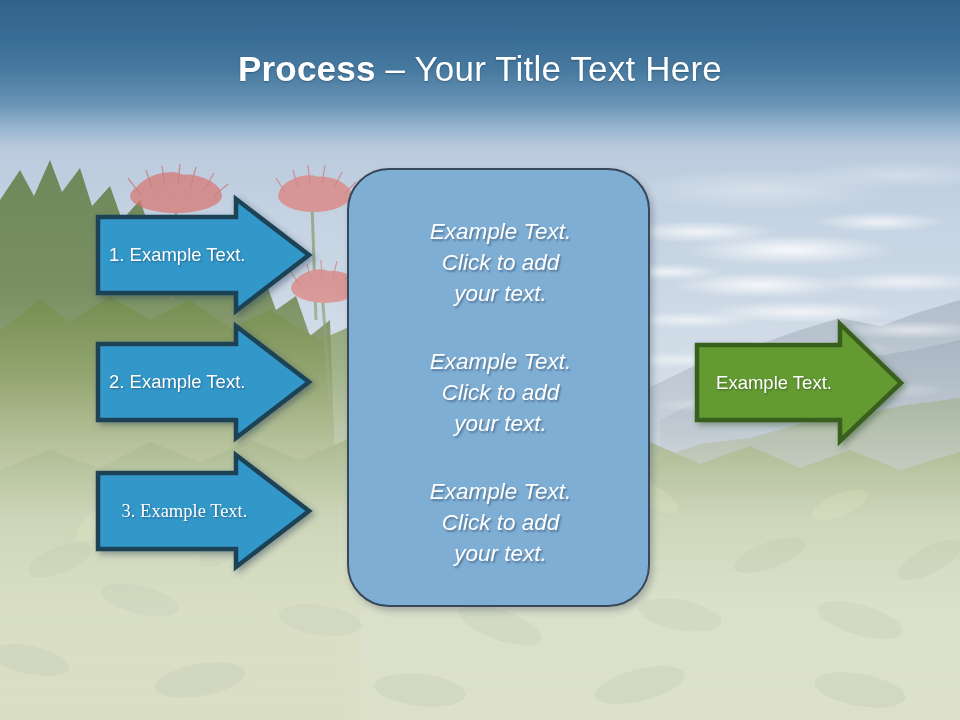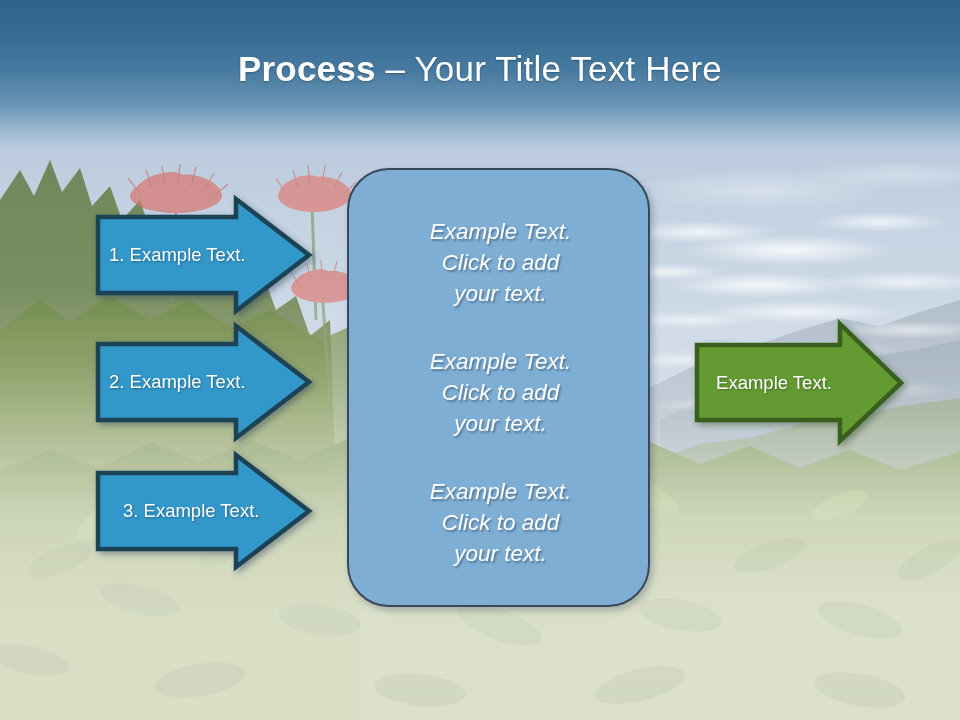--- a/index.html
+++ b/index.html
@@ -306,21 +306,21 @@
 
   <div class="arrow" style="left:95px; top:452px;">
     <svg width="222" height="120" viewBox="0 0 222 120">
       <defs>
         <filter id="shA3" x="-30%" y="-30%" width="170%" height="170%">
           <feDropShadow dx="3" dy="3" stdDeviation="3" flood-color="#2a4158" flood-opacity="0.45"></feDropShadow>
         </filter>
       </defs>
       <path d="M3 21 L141 21 L141 3 L214 59 L141 115 L141 97 L3 97 Z" fill="#3398CA" stroke="#1F4257" stroke-width="4.5" stroke-linejoin="miter" filter="url(#shA3)"></path>
     </svg>
-    <div class="arrow-label" style="left:28px; top:48px; width:135px; text-align:center;">3. Example Text.</div>
+    <div class="arrow-label" style="left:22px; top:48px; width:135px; text-align:center;font-family:Liberation Serif, serif;">3. Example Text.</div>
   </div>
 
   <div id="center-panel">
     <div class="blocks">
 
       <div class="text-block">
         <span class="ln">Example Text.</span>
         <span class="ln">Click  to add</span>
         <span class="ln">your text.</span>
       </div>

